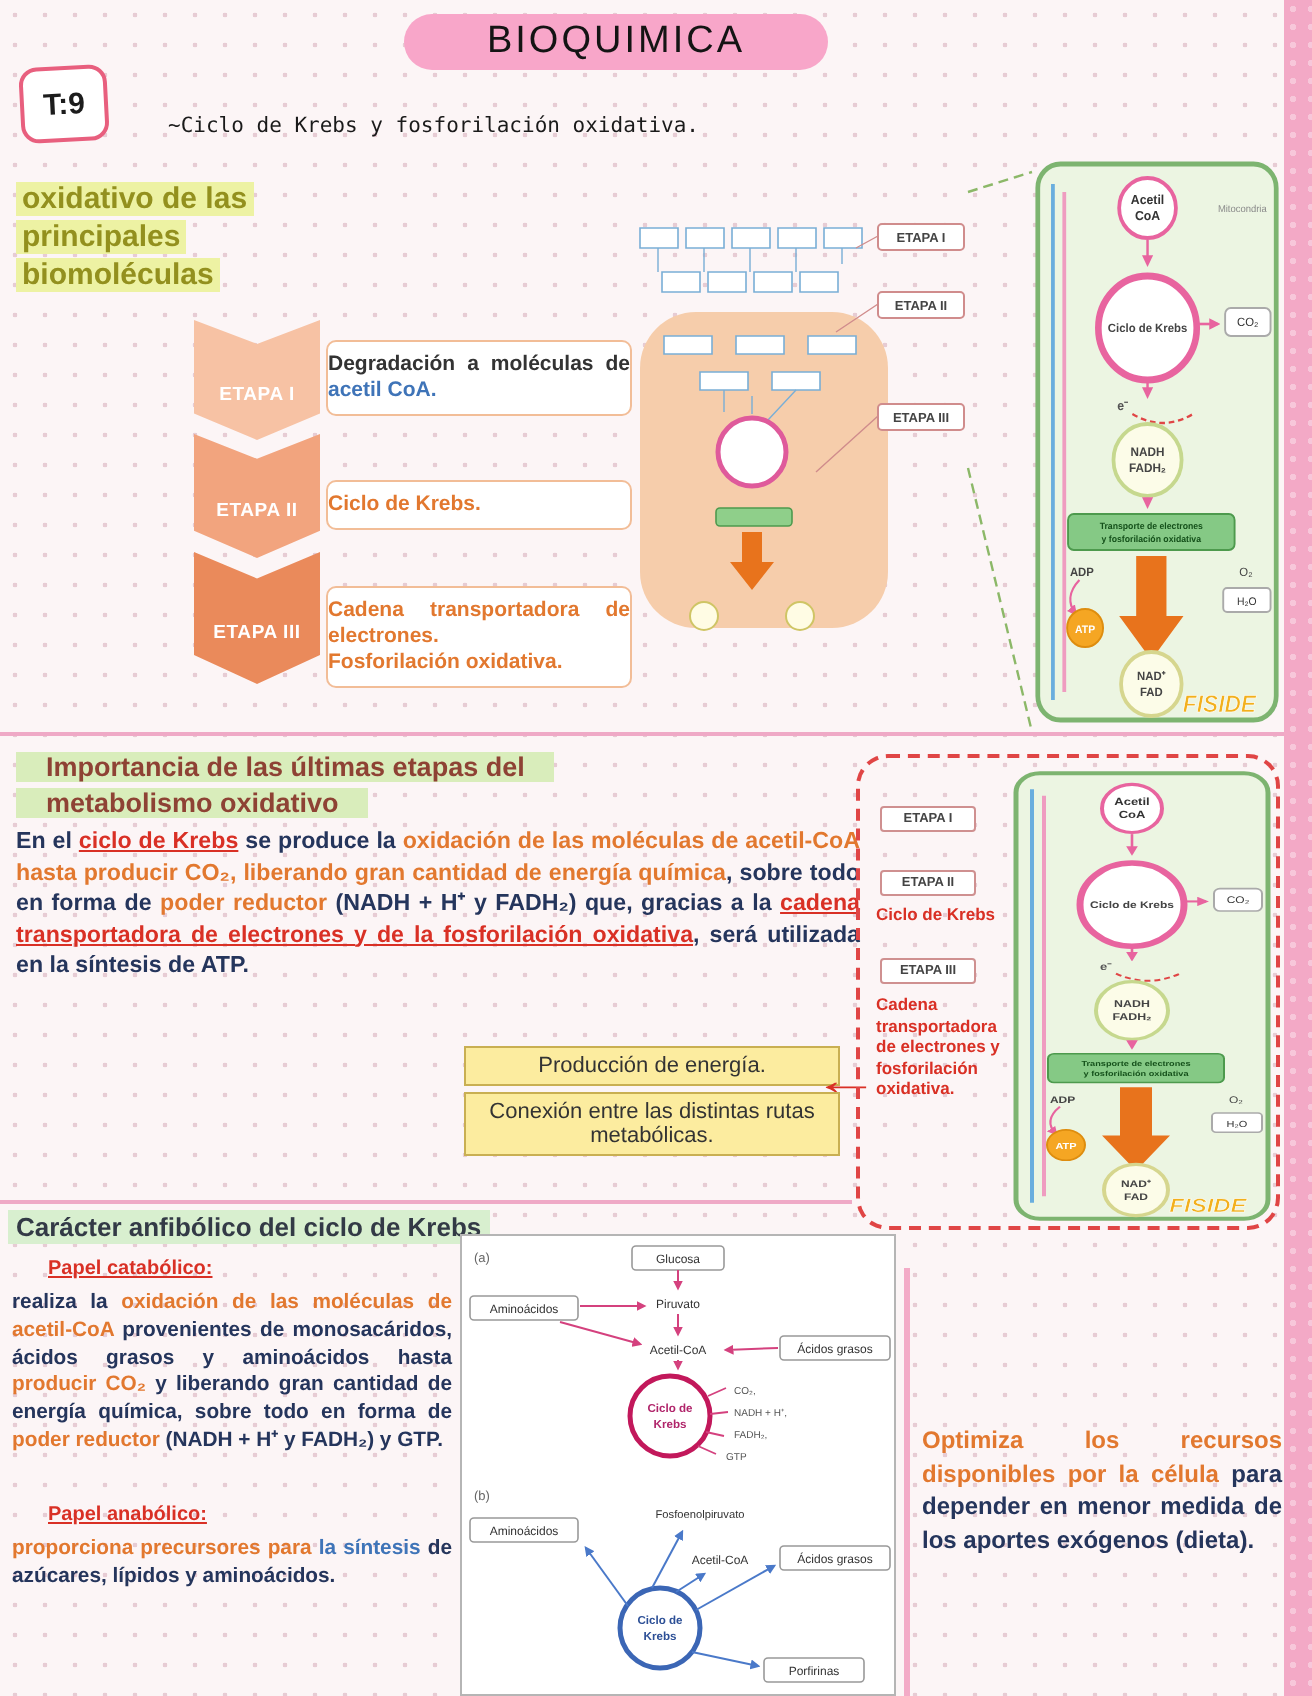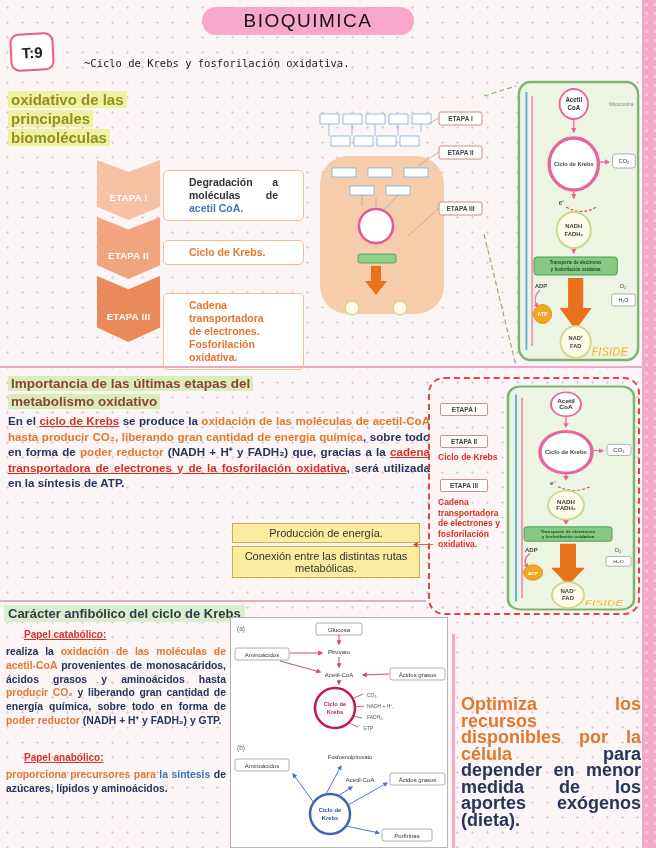--- a/index.html
+++ b/index.html
@@ -21,30 +21,30 @@
       display:flex;align-items:center;justify-content:center;font-weight:800;font-size:15px;color:#1c1c1c}
   .subtitle{position:absolute;left:84px;top:57px;font-family:"DejaVu Sans Mono",monospace;
             font-size:10.5px;font-weight:400;color:#1a1a1a}
 
   
   .s1-heading{position:absolute;left:8px;top:90px;font-size:15px;line-height:19px;font-weight:700}
   .s1-heading mark{background:#edf2a3;color:#93901e;padding:0 3px}
   .chev{position:absolute;left:97px;width:63px;display:flex;align-items:center;justify-content:center;
         clip-path:polygon(0 0,50% 20%,100% 0,100% 78%,50% 100%,0 78%)}
   .chev span{color:#fff;font-weight:700;font-size:9.5px;padding-top:14px;letter-spacing:.3px}
-  .ebox{position:absolute;left:163px;width:141px;background:#fff;border:1.5px solid #f2bd97;
-        border-radius:5px;padding:5px 25px;font-size:10.5px;line-height:13px;font-weight:600;
+  .ebox{position:absolute;left:163px;width:153px;background:#fff;border:1.5px solid #f2bd97;
+        border-radius:5px;padding:5px 0;font-size:10.5px;line-height:13px;font-weight:600;
         color:#333;text-align:justify}
   .ebox .blue{color:#3f74b8;font-weight:700}
   .ebox.orange, .orange-txt{color:#e2782f}
   .divider{position:absolute;height:2px;background:#efa9c6}
 
   
   .s2-heading{position:absolute;left:8px;top:375px;font-size:13.5px;line-height:18px;font-weight:700}
-  .s2-heading mark{background:#d9edbb;color:#8e4234;padding:0 3px}
+  .s2-heading mark{background:#d9edbb;color:#8e4234;padding:0 15px}
   .s2-para{position:absolute;left:8px;top:413px;width:422px;font-size:11.6px;line-height:15.5px;
            font-weight:700;color:#25355c;text-align:justify}
   .ru{color:#d93025;text-decoration:underline}
   .or{color:#e2782f}
   .bl{color:#3f74b8}
   .ybox{position:absolute;left:232px;width:188px;background:#fcec9f;border:1px solid #c9af52;
         text-align:center;font-weight:400;color:#333;font-size:11px;line-height:12px;padding:3px 8px}
   .red-arrow{position:absolute;left:406px;top:530px;color:#d93025;font-size:20px;font-weight:700;
              transform:scaleX(1.7);transform-origin:left center}
   .dashed-panel{position:absolute;left:428px;top:377px;width:212px;height:238px;
@@ -54,21 +54,21 @@
              display:flex;align-items:center;justify-content:center}
   .side-red{position:absolute;left:8px;font-size:8.5px;line-height:10.5px;font-weight:700;color:#d93025}
 
   
   .s3-heading{position:absolute;left:4px;top:606px;font-size:13px;font-weight:700}
   .s3-heading mark{background:#d8efcf;color:#333a46;padding:1px 4px}
   .red-title{position:absolute;left:24px;font-size:10px;font-weight:700;color:#d93025;text-decoration:underline}
   .s3-para{position:absolute;left:6px;width:220px;font-size:10.4px;line-height:13.8px;
            font-weight:600;color:#25355c;text-align:justify}
   .dbox{position:absolute;left:230px;top:617px;width:218px;height:231px;background:#fff;border:1px solid #b5b5b5}
-  .note{position:absolute;left:461px;top:696px;width:180px;font-size:18px;line-height:16.5px;
+  .note{position:absolute;left:461px;top:712px;width:180px;font-size:12px;line-height:16.5px;
         font-weight:700;color:#25355c;text-align:justify}
   .vline{position:absolute;left:452px;top:634px;width:3px;height:214px;background:#f3abc7}
   .right-strip{position:absolute;right:0;top:0;width:14px;height:848px;background:#f3a9c6;
                background-image:radial-gradient(circle,#f7c7da 1.5px,transparent 1.7px);background-size:9px 9px}
 </style>
 </head>
 <body>
 
 <div id="page">
 

